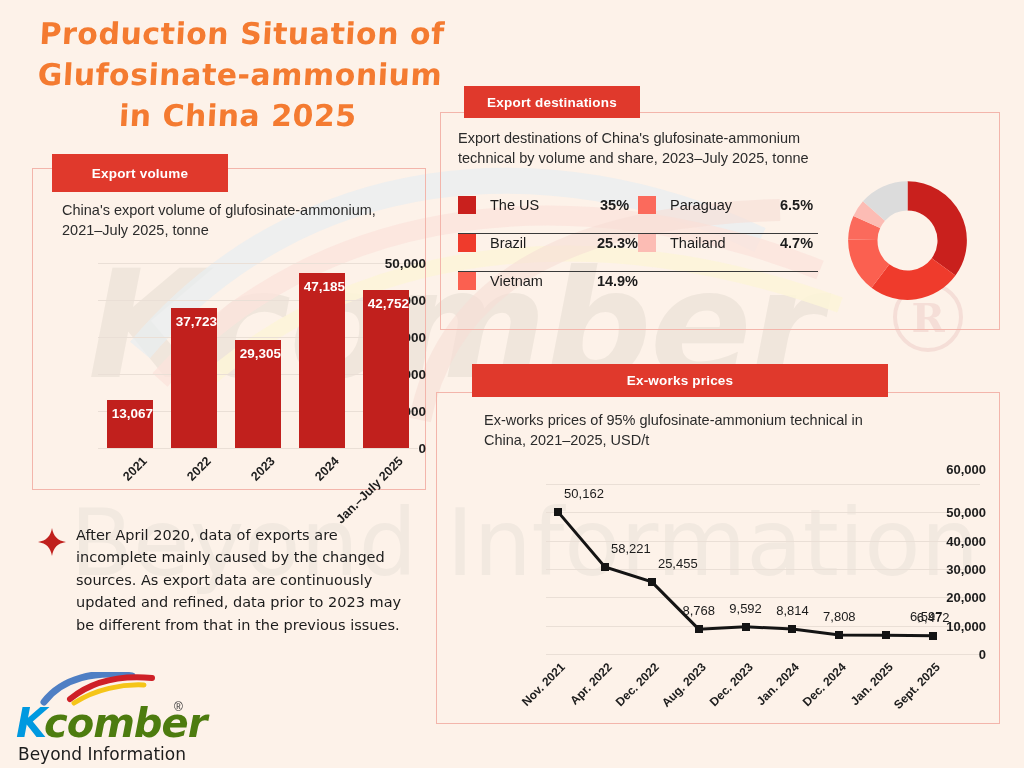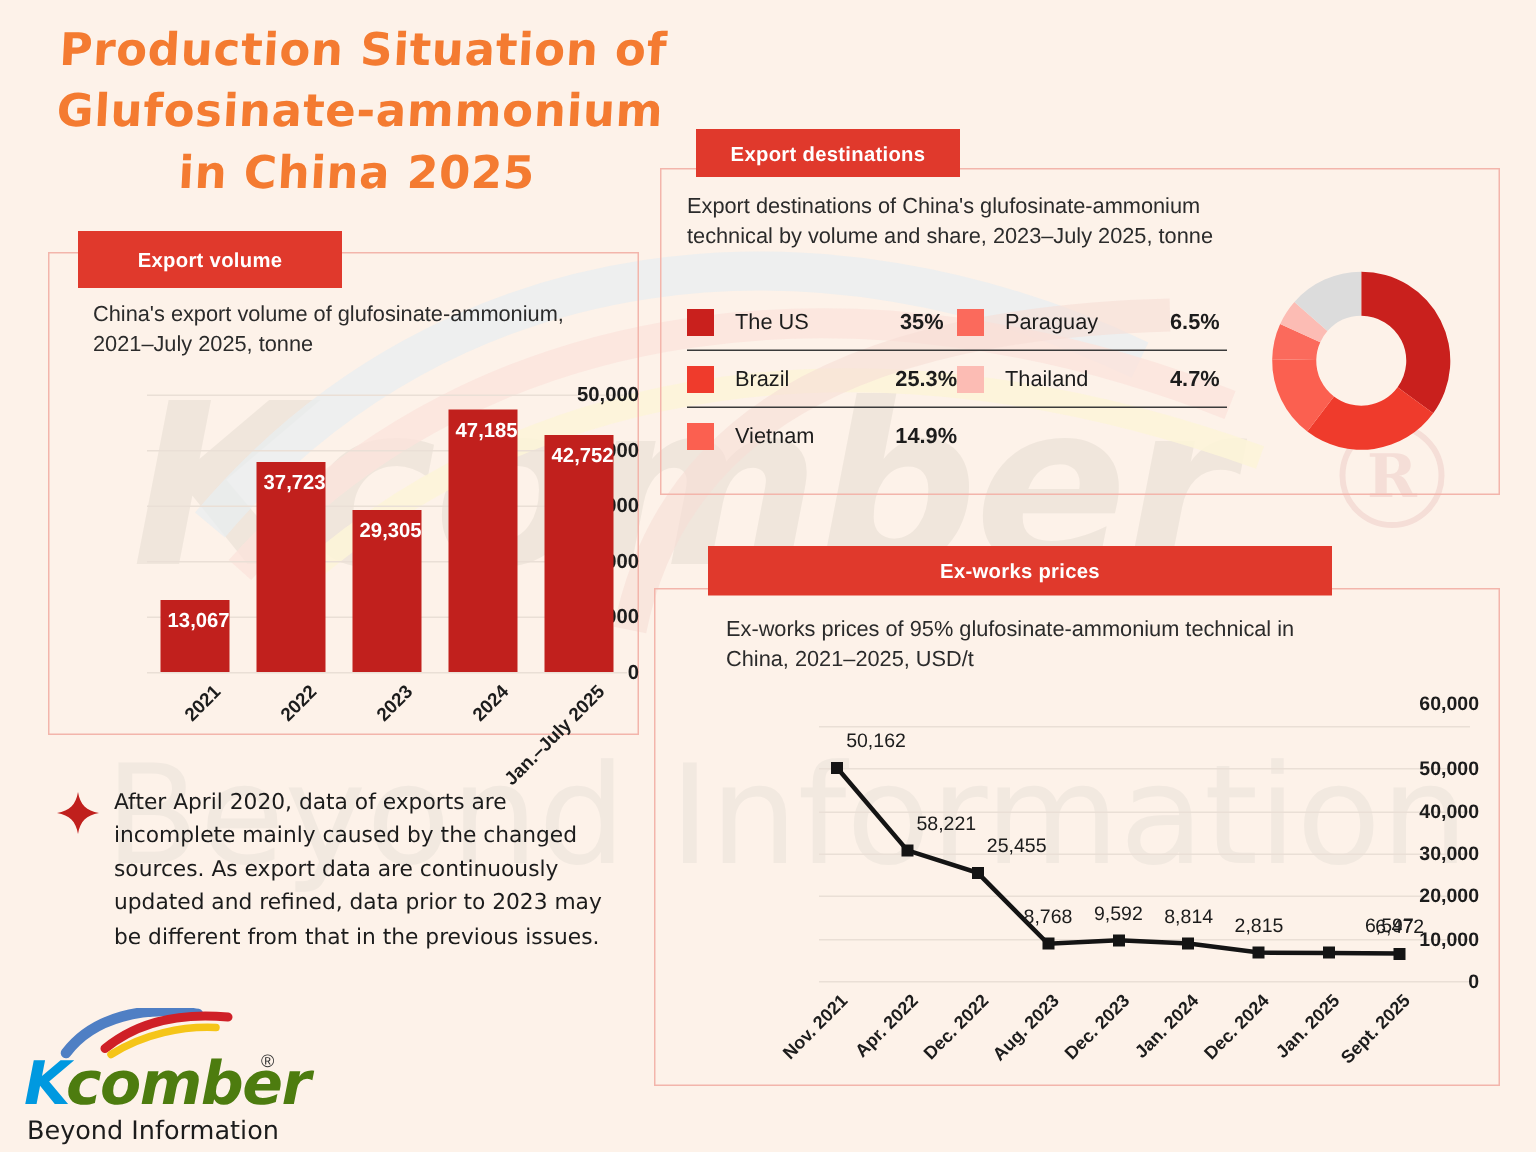--- a/index.html
+++ b/index.html
@@ -73,21 +73,21 @@
     position:absolute;font-size:12.5px;font-weight:700;color:#1c1c1c;
     white-space:nowrap;transform-origin:right top;
     transform:rotate(-45deg);text-align:right;
   }
 
   
   #panel-dest{left:440px;top:112px;width:558px;height:216px;}
   #banner-dest{left:464px;top:86px;width:176px;height:32px;}
   #subtitle-dest{left:458px;top:128px;width:400px;}
   #legend{position:absolute;left:458px;top:196px;width:360px;}
-  .leg-row{display:flex;align-items:center;height:37px;border-bottom:1.5px solid #3a3a3a;}
+  .leg-row{display:flex;align-items:flex-start;height:37px;border-bottom:1.5px solid #3a3a3a;}
   .leg-row:last-child{border-bottom:none;}
   .leg-cell{display:flex;align-items:center;width:50%;}
   .swatch{width:18px;height:18px;flex:0 0 18px;margin-right:14px;}
   .leg-name{font-size:14.5px;color:#1c1c1c;width:110px;}
   .leg-pct{font-size:14.5px;font-weight:700;color:#1c1c1c;}
   #donut{position:absolute;left:845px;top:178px;width:125px;height:125px;}
 
   
   #panel-line{left:436px;top:392px;width:562px;height:330px;}
   #banner-line{left:472px;top:364px;width:416px;height:33px;}
@@ -257,21 +257,21 @@
       <div class="lc-pt" style="left: 222.676px; top: 167.157px; background: rgb(20, 20, 20);"></div>
       <div class="lc-val" style="left: 222.676px; top: 141.157px;">8,768</div>
       <div class="lc-xlab" style="left: 130.676px; top: 198px; width: 92px;">Aug. 2023</div>
       <div class="lc-pt" style="left: 269.568px; top: 164.823px; background: rgb(20, 20, 20);"></div>
       <div class="lc-val" style="left: 269.568px; top: 138.823px; text-align: right;">9,592</div>
       <div class="lc-xlab" style="left: 177.568px; top: 198px; width: 92px;">Dec. 2023</div>
       <div class="lc-pt" style="left: 316.46px; top: 167.027px; background: rgb(20, 20, 20);"></div>
       <div class="lc-val" style="left: 316.46px; top: 141.027px;">8,814</div>
       <div class="lc-xlab" style="left: 224.46px; top: 198px; width: 92px;">Jan. 2024</div>
       <div class="lc-pt" style="left: 363.352px; top: 173.051px; background: rgb(20, 20, 20);"></div>
-      <div class="lc-val" style="left: 363.352px; top: 147.051px;">2,815</div>
+      <div class="lc-val" style="left: 363.352px; top: 147.051px;">7,808</div>
       <div class="lc-xlab" style="left: 271.352px; top: 198px; width: 92px;">Dec. 2024</div>
       <div class="lc-pt" style="left: 410.244px; top: 173.309px; background: rgb(20, 20, 20);"></div>
       <div class="lc-val" style="left: 410.244px; top: 147.309px; margin-left: 40px;">6,597</div>
       <div class="lc-xlab" style="left: 318.244px; top: 198px; width: 92px;">Jan. 2025</div>
       <div class="lc-pt" style="left: 457.136px; top: 173.663px; background: rgb(20, 20, 20);"></div>
       <div class="lc-val" style="left: 457.136px; top: 147.663px;">6,472</div>
       <div class="lc-xlab" style="left: 365.136px; top: 198px; width: 92px;">Sept. 2025</div>
     </div>
 
   <svg id="foot-star" viewBox="0 0 32 32">

